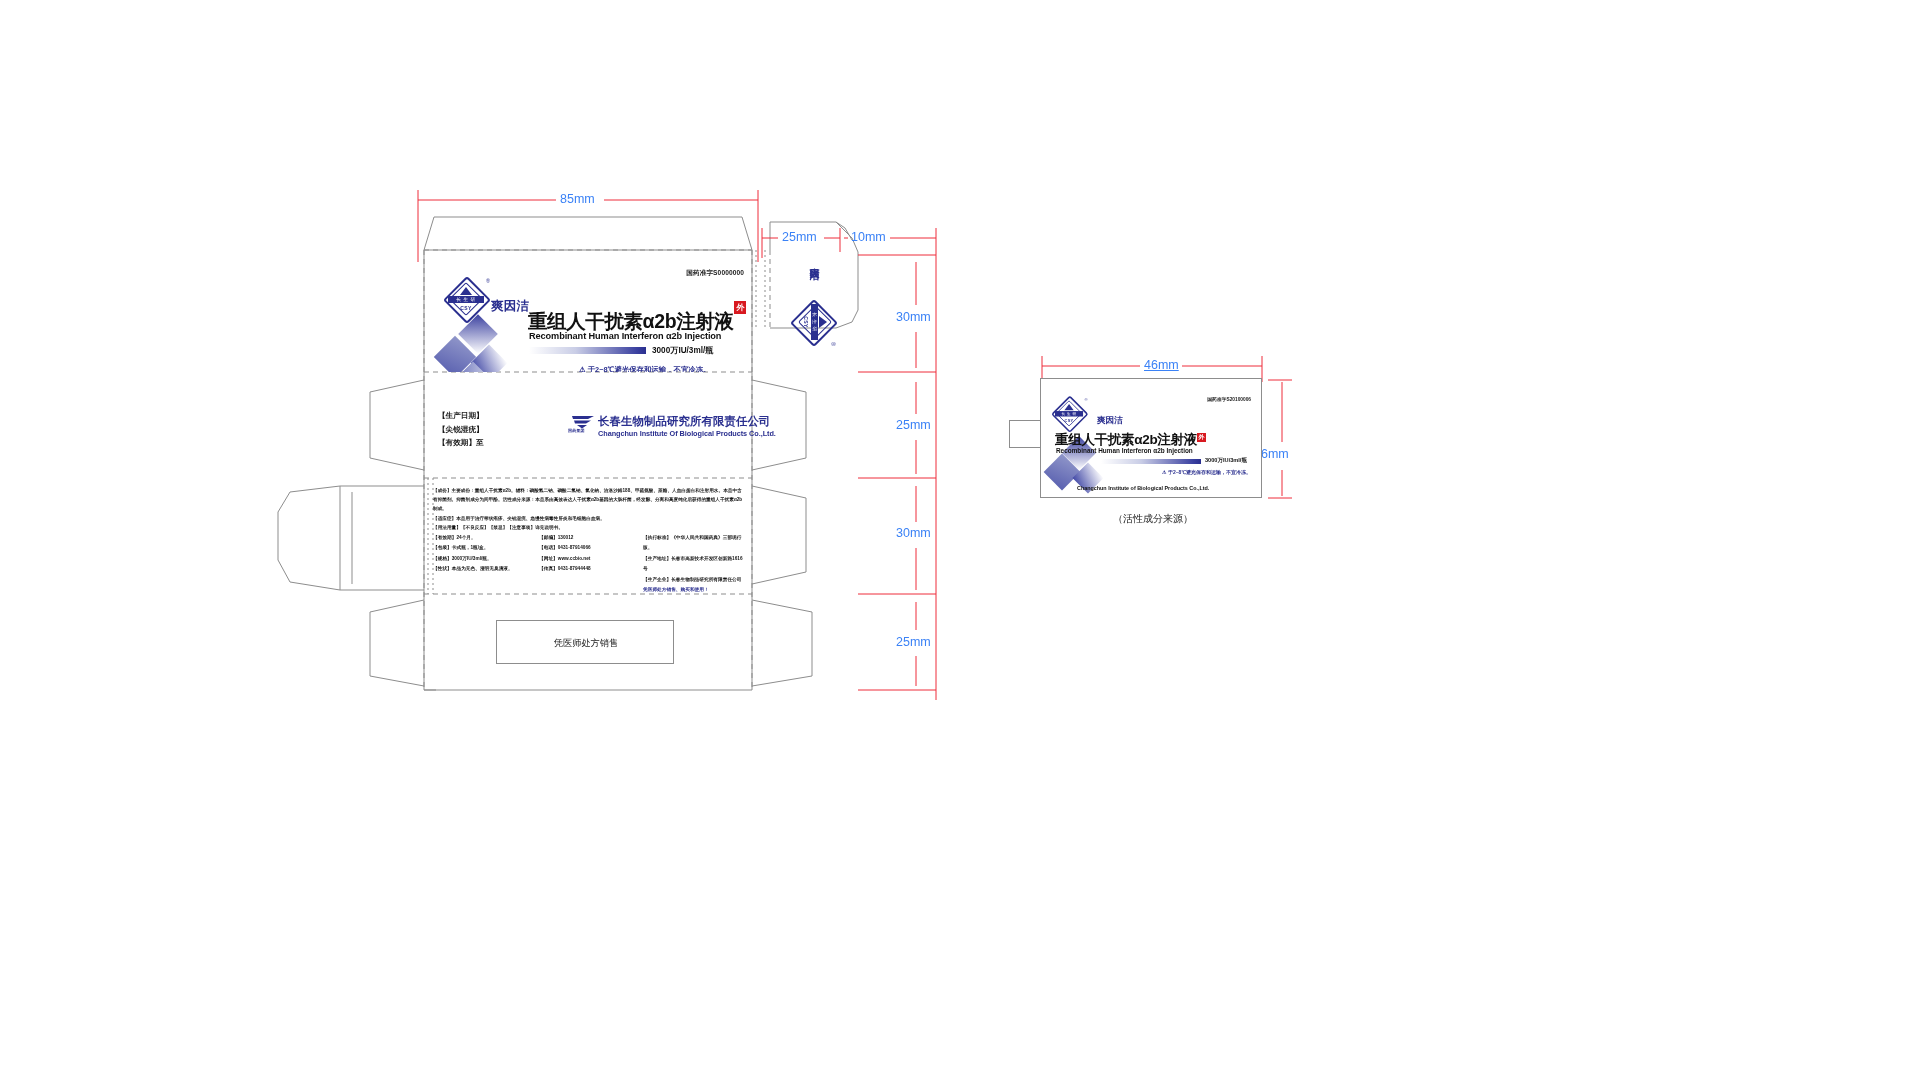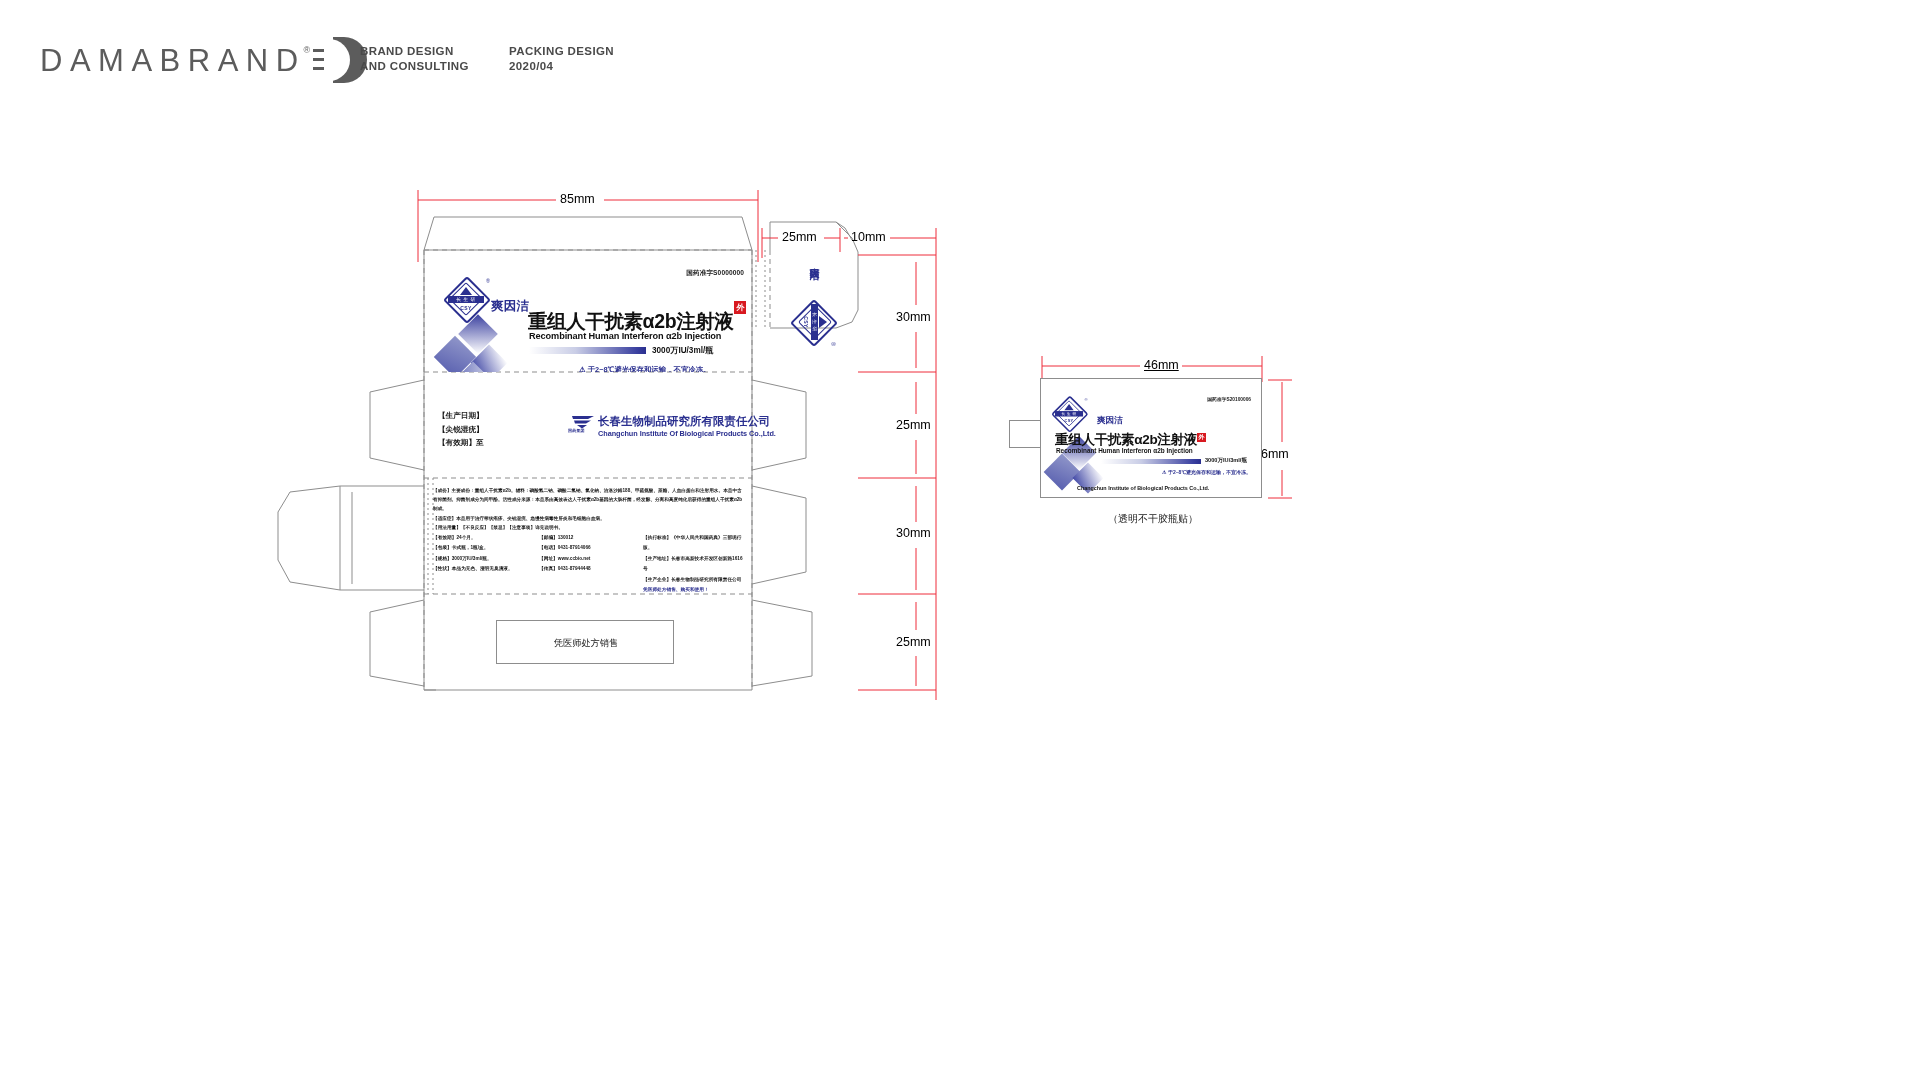--- a/index.html
+++ b/index.html
@@ -34,21 +34,21 @@
     content:""; position:absolute; left:-9px; top:2px; width:26px; height:42px;
     background:#ffffff; border-radius:0 21px 21px 0;
   }
   .hdr-col { position:absolute; top:44px; font-size:11.5px; font-weight:bold; color:#4a4a4a; line-height:15px; letter-spacing:0.4px;}
   #hdr-col-1 { left:360px; }
   #hdr-col-2 { left:509px; }
 
   
   #dieline { position:absolute; left:0; top:0; width:1920px; height:1080px; pointer-events:none; }
 
-  .dim-label { position:absolute; color:#000000; font-size:12.5px; font-family:"Liberation Sans", sans-serif; white-space:nowrap; }
+  .dim-label { position:absolute; color:#3b82f6; font-size:12.5px; font-family:"Liberation Sans", sans-serif; white-space:nowrap; }
 
   
   .panel { position:absolute; box-sizing:border-box; }
 
   
   #front-panel { left:424px; top:250px; width:328px; height:122px; overflow:hidden; }
   #fp-regno { position:absolute; right:8px; top:19px; font-size:6.6px; color:#1a1a1a; font-weight:bold; letter-spacing:0.1px;}
   #fp-brandrow { position:absolute; left:24px; top:31px; display:flex; align-items:flex-end; }
   #fp-brandname { font-size:12.5px; color:#2a2f8f; font-weight:bold; margin-left:5px; margin-bottom:4px; letter-spacing:0.3px;}
   #fp-title { position:absolute; left:104px; top:58px; font-size:19.5px; color:#111; font-weight:bold; letter-spacing:-0.4px; white-space:nowrap;}
@@ -140,42 +140,20 @@
   #lb-store { position:absolute; right:10px; top:90px; font-size:5px; color:#2a2f8f; font-weight:bold; white-space:nowrap;}
   #lb-mfr { position:absolute; left:36px; top:106px; font-size:5.4px; color:#111; font-weight:bold; white-space:nowrap;}
   #label-tab { position:absolute; left:-31px; top:42px; width:32px; height:26px; border:1px solid #8d8d8d; border-right:none; background:#fff;}
   #label-caption { position:absolute; left:38px; top:134px; width:150px; text-align:center; font-size:10px; color:#1a1a1a;}
 </style>
 </head>
 <body>
 
 <div id="stage">
 
-  <div id="header">
-    <div id="logo-wrap">
-      <span id="logo-text">DAMABRAND</span>
-      <span id="logo-reg">®</span>
-      <span id="logo-mark">
-        <span class="bars">
-            <i></i>
-            <i></i>
-            <i></i>
-          </span>
-        <span class="moon"></span>
-      </span>
-    </div>
-    <div class="hdr-col" id="hdr-col-1">
-      <div>BRAND DESIGN</div>
-      <div>AND CONSULTING</div>
-    </div>
-    <div class="hdr-col" id="hdr-col-2">
-      <div>PACKING DESIGN</div>
-      <div>2020/04</div>
-    </div>
-  </div>
 
   <svg id="dieline" viewBox="0 0 1920 1080">
     <g stroke="#8d8d8d" fill="none" stroke-width="1">
 
       <path d="M424,250 L434,217 L742,217 L752,250"></path>
 
       <path d="M770,250 L770,222 L836,222 L852,238 L858,252 L858,310 L852,322 L836,328 L770,328"></path>
       <path d="M836,222 L845,228 L852,240"></path>
 
       <path d="M424,250 L752,250"></path>
@@ -397,16 +375,16 @@
         <span>重组人干扰素α2b注射液</span><span id="lb-title-sup">外</span>
       </div>
       <div id="lb-subtitle">Recombinant Human Interferon α2b Injection</div>
       <div id="lb-specrow">
         <span id="lb-bar"></span>
         <span id="lb-spec">3000万IU/3ml/瓶</span>
       </div>
       <div id="lb-store">⚠ 于2~8℃避光保存和运输，不宜冷冻。</div>
       <div id="lb-mfr">Changchun Institute of Biological Products Co.,Ltd.</div>
     </div>
-    <div id="label-caption">（透明不干胶瓶贴）</div>
+    <div id="label-caption">（活性成分来源）</div>
   </div>
 
 </div>
 
 </body></html>

